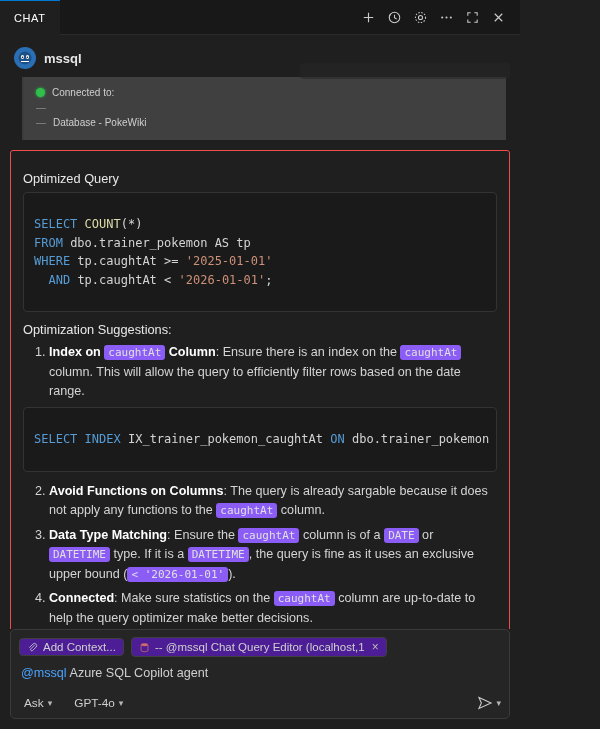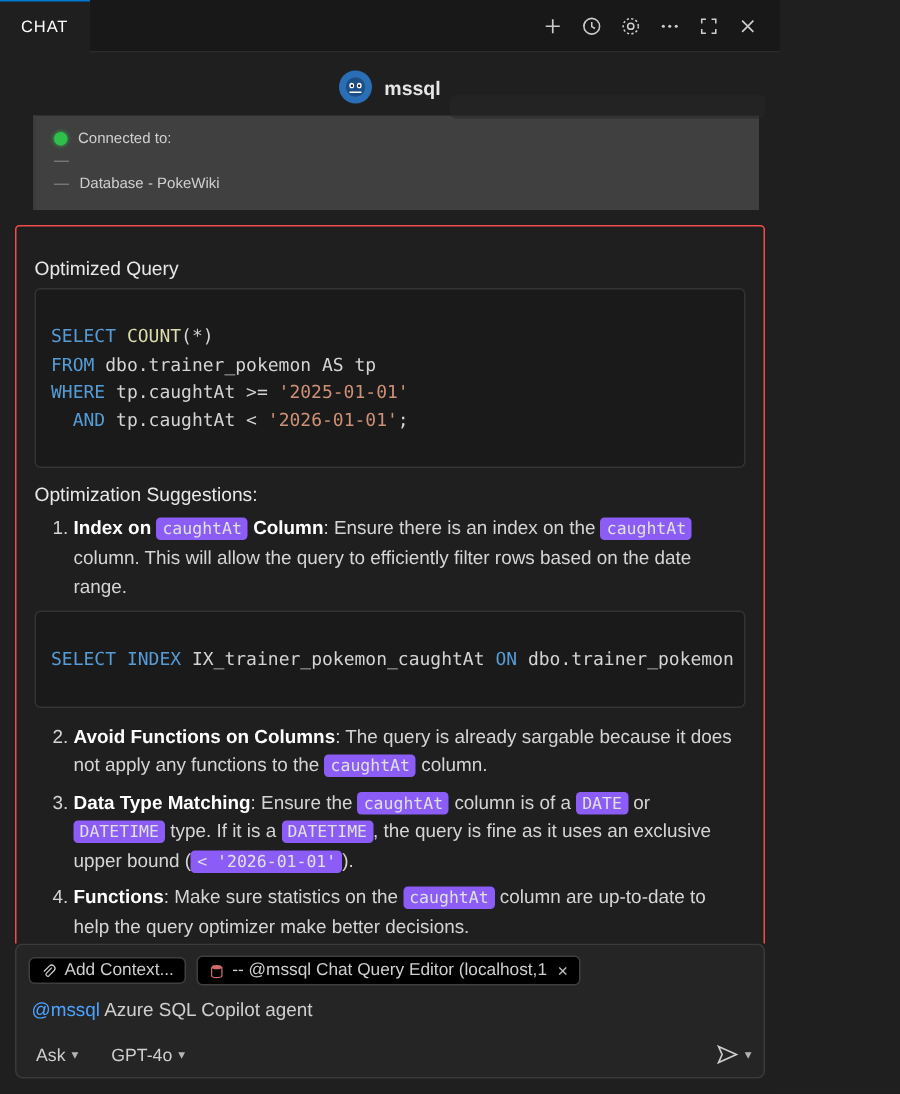--- a/index.html
+++ b/index.html
@@ -73,21 +73,20 @@
     overflow: hidden;
     position: relative;
     padding: 0 0 0 0;
   }
 
   .msg-header {
     display: flex;
     align-items: center;
     gap: 8px;
     padding: 12px 14px 6px 14px;
-    justify-content: center;
   }
   .avatar {
     width: 22px; height: 22px;
     border-radius: 50%;
     background: #2a6fb5;
     display: flex; align-items: center; justify-content: center;
     font-size: 12px;
     color: #fff;
     overflow: hidden;
   }
@@ -190,21 +189,21 @@
   }
   .chip {
     display: inline-flex;
     align-items: center;
     gap: 5px;
     border: 1px solid #3f3f3f;
     border-radius: 4px;
     padding: 2px 7px;
     font-size: 11.5px;
     color: #cfcfcf;
-    background: #000000;
+    background: #4c1d95;
     white-space: nowrap;
   }
   .chip .x { color: #bbbbbb; font-size: 12px; margin-left: 2px; }
   .editor-line {
     font-size: 12.6px;
     color: #cfcfcf;
     padding: 2px 2px 10px 2px;
   }
   .mention { color: #4aa3ff; }
   .inputbar {
@@ -333,21 +332,21 @@
       <div class="codeblock"><span class="kw">SELECT</span> <span class="kw">INDEX</span> <span>IX_trainer_pokemon_caughtAt</span> <span class="kw">ON</span> <span>dbo.trainer_pokemon</span> <span>(caughtAt);</span></div>
 
       <ol class="suglist" start="2">
         <li>
           <b>Avoid Functions on Columns</b><span>: The query is already sargable because it does not apply any functions to the </span><span class="inline-code">caughtAt</span><span> column.</span>
         </li>
         <li>
           <b>Data Type Matching</b><span>: Ensure the </span><span class="inline-code">caughtAt</span><span> column is of a </span><span class="inline-code">DATE</span><span> or </span><span class="inline-code">DATETIME</span><span> type. If it is a </span><span class="inline-code">DATETIME</span><span>, the query is fine as it uses an exclusive upper bound (</span><span class="inline-code">&lt; '2026-01-01'</span><span>).</span>
         </li>
         <li>
-          <b>Functions</b><span>: Make sure statistics on the </span><span class="inline-code">caughtAt</span><span> column are up-to-date to help the query optimizer make better decisions.</span>
+          <b>Connected</b><span>: Make sure statistics on the </span><span class="inline-code">caughtAt</span><span> column are up-to-date to help the query optimizer make better decisions.</span>
         </li>
       </ol>
     </div>
 
   </div>
 
   <div class="inputwrap">
     <div class="chips">
       <div class="chip">
         <svg width="11" height="11" viewBox="0 0 16 16">

